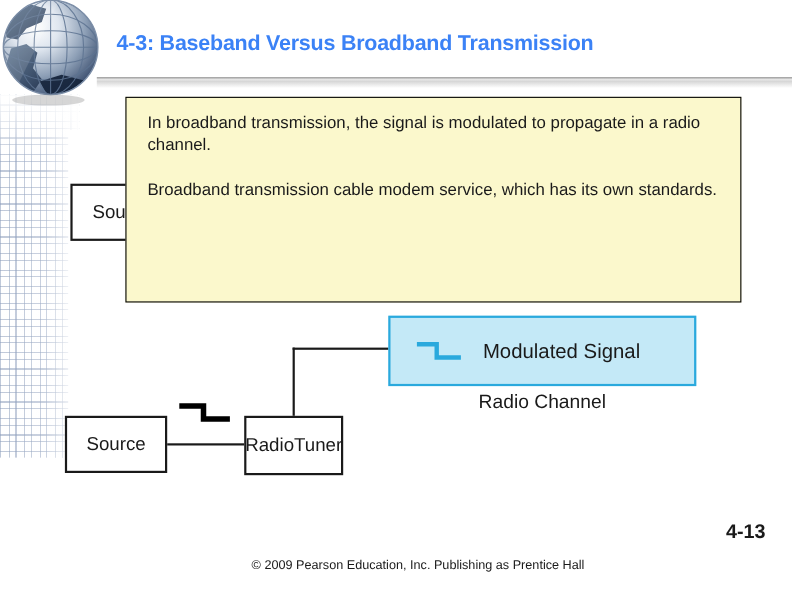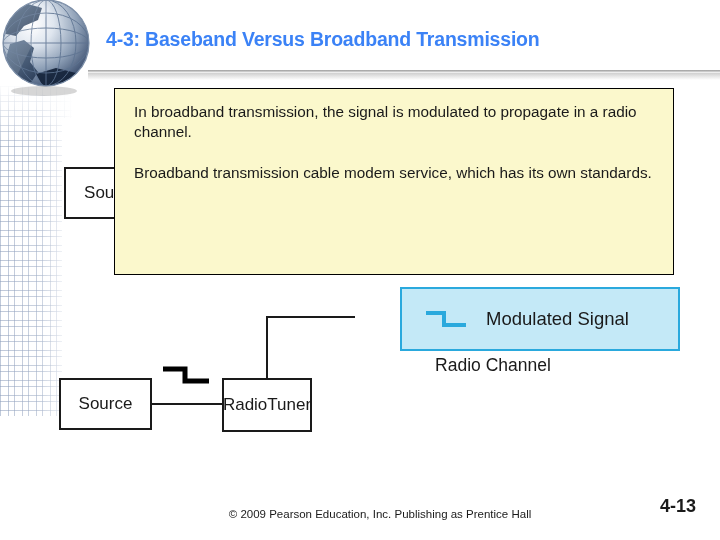--- a/index.html
+++ b/index.html
@@ -147,21 +147,20 @@
     left: 353px;
     top: 287px;
     width: 280px;
     height: 64px;
     background: #c4e9f7;
     border: 2px solid #2aa9dd;
     box-sizing: border-box;
     display: flex;
     align-items: center;
     padding-left: 22px;
-    margin-left: 47px;
   }
   #modulated-label {
     font-size: 18.5px;
     color: #1a1a1a;
     margin-left: 18px;
   }
   #radio-channel-label {
     position: absolute;
     left: 353px;
     top: 355px;
@@ -204,21 +203,21 @@
     top: 508px;
     width: 720px;
     text-align: center;
     font-size: 11.5px;
     color: #1a1a1a;
     padding-left: 20px;
   }
   #slide-number {
     position: absolute;
     right: 24px;
-    top: 496px;
+    top: 473px;
     font-size: 18px;
     font-weight: bold;
     color: #1a1a1a;
   }
 </style>
 </head>
 <body>
 
 <div id="slide">
 

